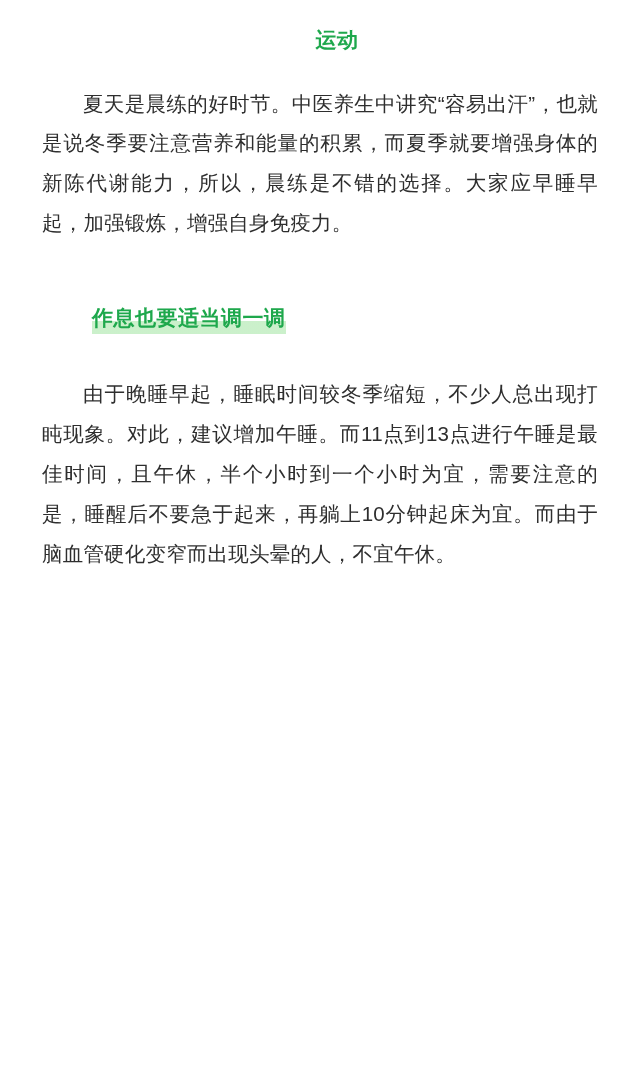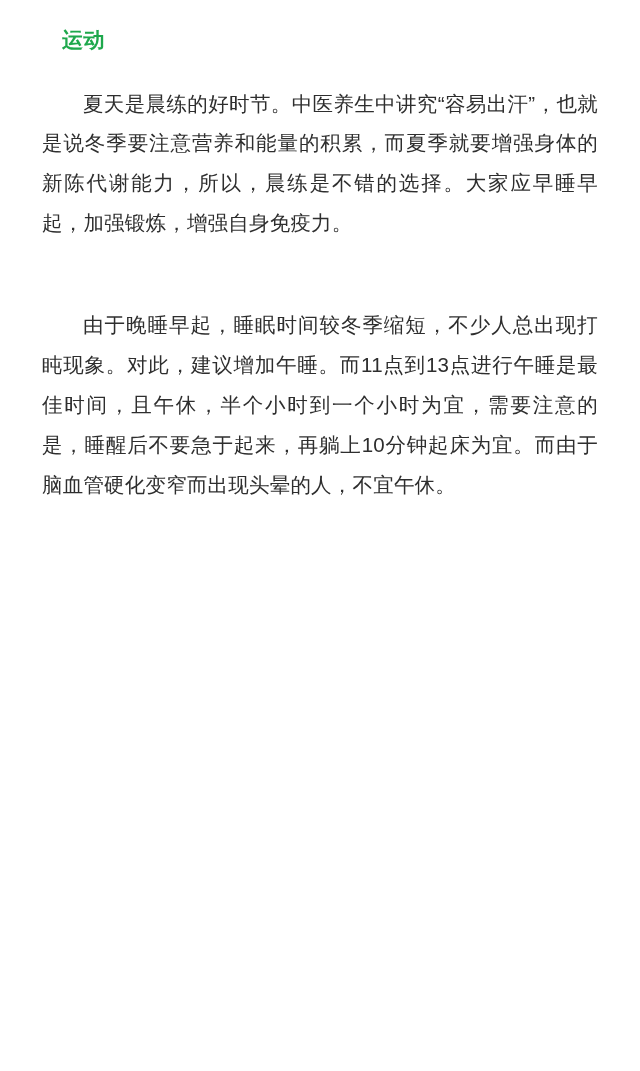--- a/index.html
+++ b/index.html
@@ -20,21 +20,22 @@
     height: 1071px;
     padding: 18px 42px 10px 42px;
     background: #ffffff;
   }
   .heading {
     color: #1ea84c;
     font-weight: bold;
     font-size: 21px;
     line-height: 1.5;
     letter-spacing: 0.5px;
-    margin: 6px 0 4px 20px;
+    margin: 6px 0 4px 34px;
+    text-align: center;
   }
   .heading-hl {
     display: inline-block;
     color: #1ea84c;
     font-weight: bold;
     font-size: 21px;
     line-height: 1.45;
     letter-spacing: 0.5px;
     background: linear-gradient(to top, rgba(160,228,160,0.55) 0%, rgba(160,228,160,0.55) 42%, rgba(255,255,255,0) 42%);
   }
@@ -65,19 +66,22 @@
 
   <h2 class="heading">运动</h2>
 
   <div class="gap-sm"></div>
 
   <p class="para">夏天是晨练的好时节。中医养生中讲究“容易出汗”，也就是说冬季要注意营养和能量的积累，而夏季就要增强身体的新陈代谢能力，所以，晨练是不错的选择。大家应早睡早起，加强锻炼，增强自身免疫力。</p>
 
   <div class="gap-md"></div>
 
 
+  <div class="heading2-wrap">
+    <span class="heading-hl">作息也要适当调一调</span>
+  </div>
 
   <div class="gap-lg"></div>
 
 
   <p class="para tight">由于晚睡早起，睡眠时间较冬季缩短，不少人总出现打盹现象。对此，建议增加午睡。而11点到13点进行午睡是最佳时间，且午休，半个小时到一个小时为宜，需要注意的是，睡醒后不要急于起来，再躺上10分钟起床为宜。而由于脑血管硬化变窄而出现头晕的人，不宜午休。</p>
 
 </div>
 
 </body></html>

